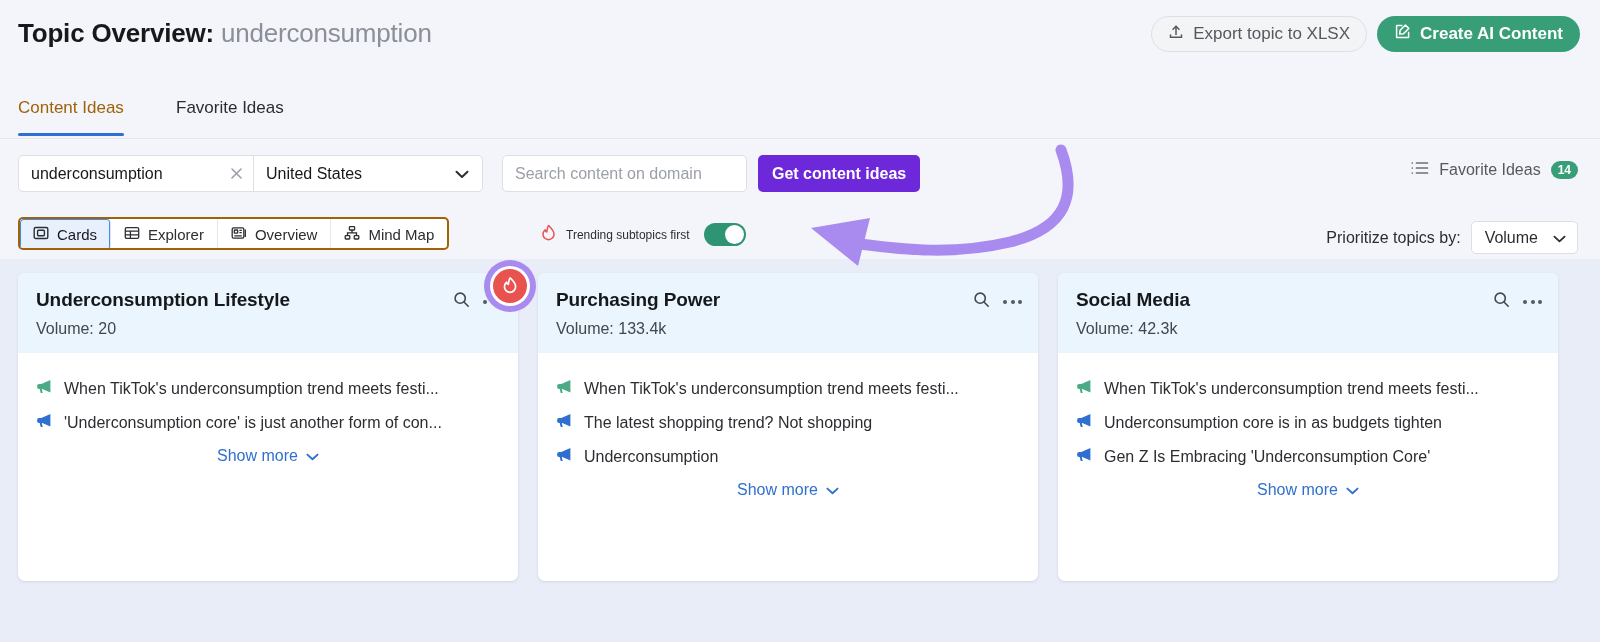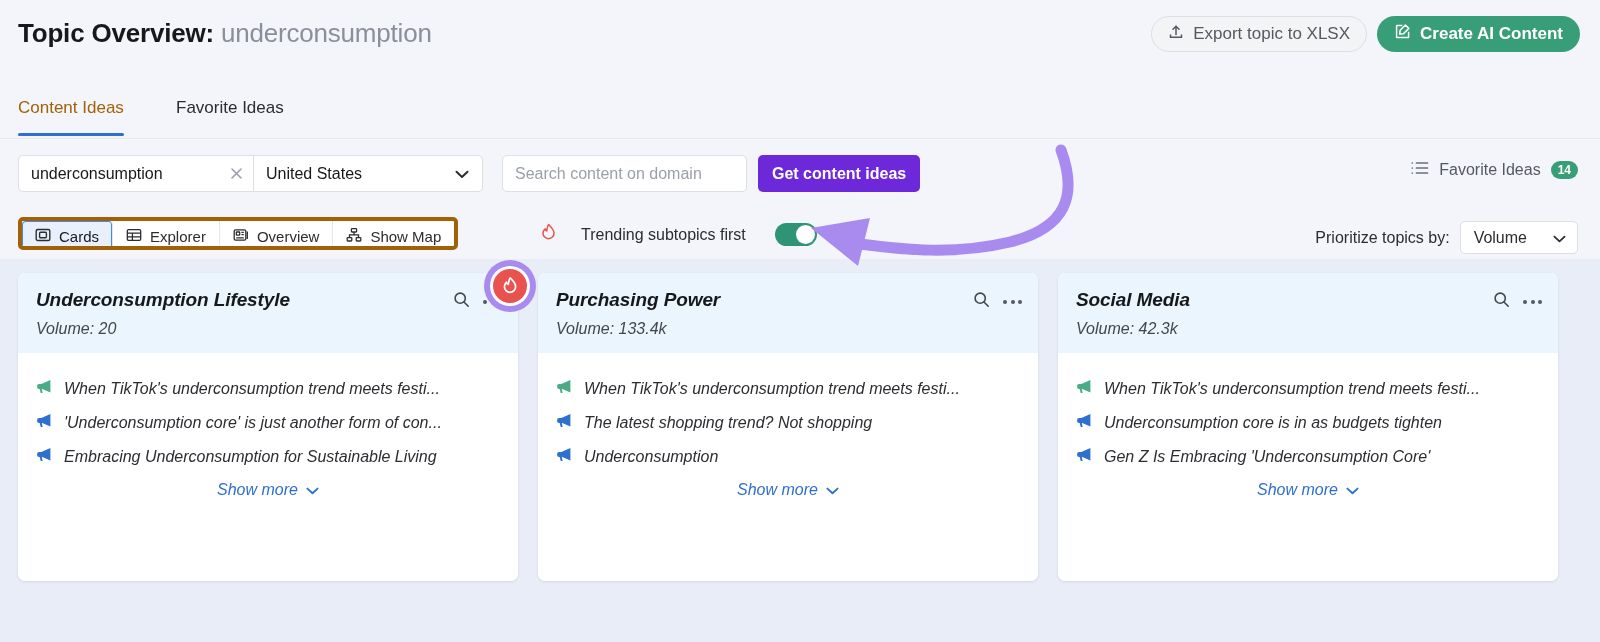--- a/index.html
+++ b/index.html
@@ -102,66 +102,66 @@
   .fav-badge {
     background: #379e78; color: #fff; font-size: 12px; font-weight: 700;
     border-radius: 9px; padding: 2px 7px; line-height: 14px;
   }
 
   
   .view-row { position: absolute; left: 0; top: 207px; width: 1600px; height: 52px; }
   .seg {
     position: absolute; left: 18px; top: 10px;
     display: flex; height: 33px;
-    background: #fff; border: 4px solid #a16207; border-radius: 5px;
+    background: #fff; border: 2px solid #a16207; border-radius: 5px;
     overflow: hidden;
   }
   .seg-item {
     display: flex; align-items: center; gap: 8px;
     padding: 0 13px; font-size: 15px; color: #2b2d31; cursor: pointer;
     border-right: 1px solid #e4e6ec; height: 31px;
   }
   .seg-item:last-child { border-right: none; }
   .seg-item.active {
     background: #e8f0fd; color: #17181a;
     box-shadow: inset 0 0 0 1px #3f8aed; border-radius: 4px;
   }
 
   .trending {
     position: absolute; left: 540px; top: 16px;
-    display: flex; align-items: center; gap: 24px;
-    font-size: 16px; color: #2b2d31;
+    display: flex; align-items: center; gap: 9px;
+    font-size: 12px; color: #2b2d31;
   }
   .toggle {
     width: 42px; height: 23px; border-radius: 12px; background: #2f9473;
     position: relative; cursor: pointer; margin-left: 5px;
   }
   .toggle .knob {
     position: absolute; right: 2px; top: 2px;
     width: 19px; height: 19px; border-radius: 50%; background: #fff;
   }
 
   .prioritize {
     position: absolute; right: 22px; top: 14px;
     display: flex; align-items: center; gap: 10px; font-size: 16px; color: #2b2d31;
   }
   .prioritize-select {
-    display: flex; align-items: center; gap: 26px;
+    display: flex; align-items: center; gap: 15px;
     height: 33px; padding: 0 11px 0 13px;
     background: #fff; border: 1px solid #dcdfe4; border-radius: 5px;
     cursor: pointer; font-size: 16px;
   }
 
   
   .cards-area {
     position: absolute; left: 0; top: 259px; width: 1600px; height: 383px;
     background: #e9edf8;
   }
   .cards {
-    display: flex; gap: 20px; padding: 14px 18px 0 18px; font-style: italic;
+    display: flex; gap: 20px; padding: 14px 18px 0 18px;
   }
   .card {
     width: 500px; background: #fff; border-radius: 7px;
     box-shadow: 0 1px 3px rgba(20,30,60,.10);
     overflow: hidden; position: relative;
   }
   .card-head {
     background: #eaf5fd; padding: 16px 18px 15px 18px; position: relative;
   }
   .card-title {
@@ -322,21 +322,21 @@
       </div>
       <div class="seg-item">
         <span>
           <svg width="16" height="16" viewBox="0 0 16 16" fill="none" stroke="#2b2d31" stroke-width="1.3">
             <rect x="5.4" y="1.6" width="5.2" height="3.4" rx=".7"></rect>
             <rect x="1.2" y="10.6" width="4.6" height="3.4" rx=".7"></rect>
             <rect x="10.2" y="10.6" width="4.6" height="3.4" rx=".7"></rect>
             <path d="M8 5v2.8M3.5 10.6V7.8h9V10.6"></path>
           </svg>
         </span>
-        <span>Show Map</span>
+        <span>Mind Map</span>
       </div>
     </div>
 
     <div class="trending">
       <span>
         <svg width="17" height="19" viewBox="0 0 17 19" fill="none" stroke="#e9534f" stroke-width="1.5" stroke-linejoin="round">
           <path d="M8.6 1.6c2.6 2.6 5.4 4.6 5.4 8.6a5.5 5.5 0 0 1-11 0c0-2 .9-3.3 2.1-4.5.2 1.2.8 2 1.7 2.2.5-2.6.3-4.5 1.8-6.3z"></path>
         </svg>
       </span>
       <span>Trending subtopics first</span>
@@ -389,28 +389,20 @@
             <span>When TikTok's underconsumption trend meets festi...</span>
           </div>
           <div class="idea">
             <span>
               <svg width="17" height="15" viewBox="0 0 17 15" fill="#2f6fd0">
                   <path d="M14.4 1.1 5.3 4.9H3.1A2 2 0 0 0 1.1 6.9v1.2a2 2 0 0 0 2 2h.6l1 4h2l-.9-4h.5l8.1 3.5z"></path>
                 </svg>
             </span>
             <span>'Underconsumption core' is just another form of con...</span>
           </div>
-          <div class="idea">
-            <span>
-              <svg width="17" height="15" viewBox="0 0 17 15" fill="#2f6fd0">
-                  <path d="M14.4 1.1 5.3 4.9H3.1A2 2 0 0 0 1.1 6.9v1.2a2 2 0 0 0 2 2h.6l1 4h2l-.9-4h.5l8.1 3.5z"></path>
-                </svg>
-            </span>
-            <span>Embracing Underconsumption for Sustainable Living</span>
-          </div>
           <div class="show-more">
             <span>Show more</span>
             <span>
               <svg width="13" height="8" viewBox="0 0 13 8" fill="none" stroke="#2f6fd0" stroke-width="1.9" stroke-linecap="round" stroke-linejoin="round">
                   <path d="M1.4 1.6 L6.5 6.3 L11.6 1.6"></path>
                 </svg>
             </span>
           </div>
         </div>
       </div>

